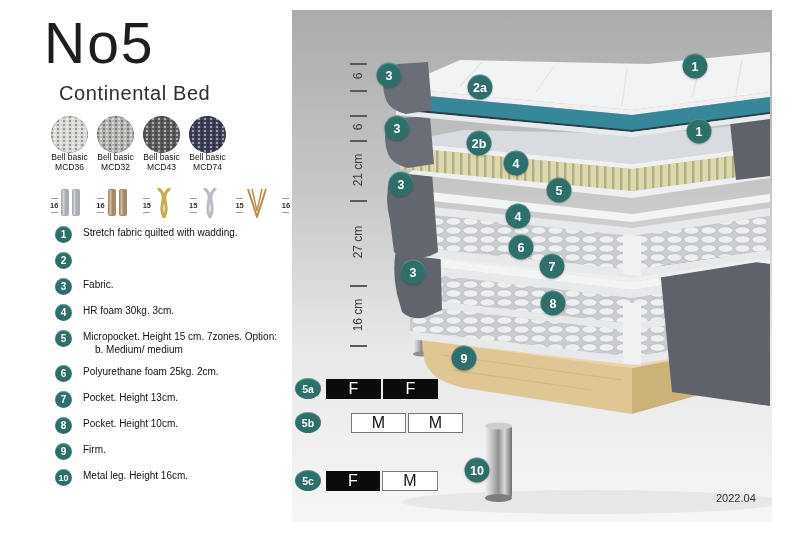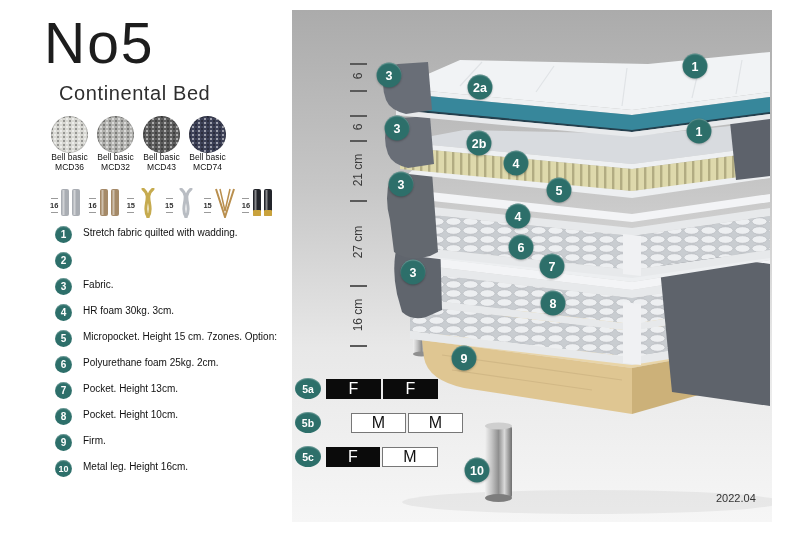--- a/index.html
+++ b/index.html
@@ -12,21 +12,21 @@
             letter-spacing:.6px;color:#2e2e2e;margin-left:12px;}
   .swatches{position:absolute;left:49px;top:116px;display:flex;gap:5px;}
   .swatch{width:41px;display:flex;flex-direction:column;align-items:center;}
   .swatch-c{width:37px;height:37px;border-radius:50%;border:1px solid rgba(0,0,0,.15);
             box-sizing:border-box;}
   .swatch-c.woven{background-image:
       radial-gradient(circle at 50% 50%, rgba(255,255,255,.5) 0 26%, rgba(0,0,0,0) 34%),
       radial-gradient(circle at 50% 50%, rgba(0,0,0,.3) 0 26%, rgba(0,0,0,0) 34%);
       background-size:6px 4px,6px 4px;background-position:0 0,3px 2px;}
   .swatch-l{font-size:8.5px;line-height:9.5px;text-align:center;color:#111;}
-  .legs{position:absolute;left:50px;top:188px;display:flex;gap:5px;align-items:flex-end;}
+  .legs{position:absolute;left:50px;top:188px;display:flex;gap:13px;align-items:flex-end;}
   .leg-item{display:flex;align-items:center;}
   .leg-size{display:flex;flex-direction:column;align-items:center;font-size:7.5px;
             font-weight:bold;color:#333;margin-right:1px;}
   .leg-size .dash{display:block;width:7px;height:1px;background:#9a9a9a;margin:2px 0;}
   .legend{position:absolute;left:55px;top:226px;width:250px;}
   .legend-item{display:flex;margin-bottom:9px;}
   .lnum{width:17px;height:17px;border-radius:50%;background:#2d6f6a;color:#fff;
         font-size:10px;font-weight:bold;display:flex;align-items:center;justify-content:center;
         flex:none;margin-right:11px;box-shadow:inset 0 1px 1px rgba(255,255,255,.3);}
   .ltext{font-size:10px;line-height:13px;color:#111;white-space:nowrap;}
@@ -150,20 +150,21 @@
       <div class="legend-item">
         <span class="lnum">4</span>
         <div class="ltext">
           <div>HR foam 30kg. 3cm.</div>
         </div>
       </div>
       <div class="legend-item">
         <span class="lnum">5</span>
         <div class="ltext">
           <div>Micropocket. Height 15 cm. 7zones. Option:</div>
+          <div class="lsub">b. Medium/ medium</div>
         </div>
       </div>
       <div class="legend-item">
         <span class="lnum">6</span>
         <div class="ltext">
           <div>Polyurethane foam 25kg. 2cm.</div>
         </div>
       </div>
       <div class="legend-item">
         <span class="lnum">7</span>
@@ -325,21 +326,21 @@
             <div class="stcell cell-dark">F</div>
           </div>
         </div>
         <div class="strow" style="top: 402px; gap: 25px;">
           <span class="stbadge">5b</span>
           <div class="stcells">
             <div class="stcell cell-light">M</div>
             <div class="stcell cell-light">M</div>
           </div>
         </div>
-        <div class="strow" style="top: 436px;">
+        <div class="strow" style="top: 460px;">
           <span class="stbadge">5c</span>
           <div class="stcells">
             <div class="stcell cell-dark">F</div>
             <div class="stcell cell-light">M</div>
           </div>
         </div>
       </div>
     <div class="version">2022.04</div>
   </div>
 </div>

